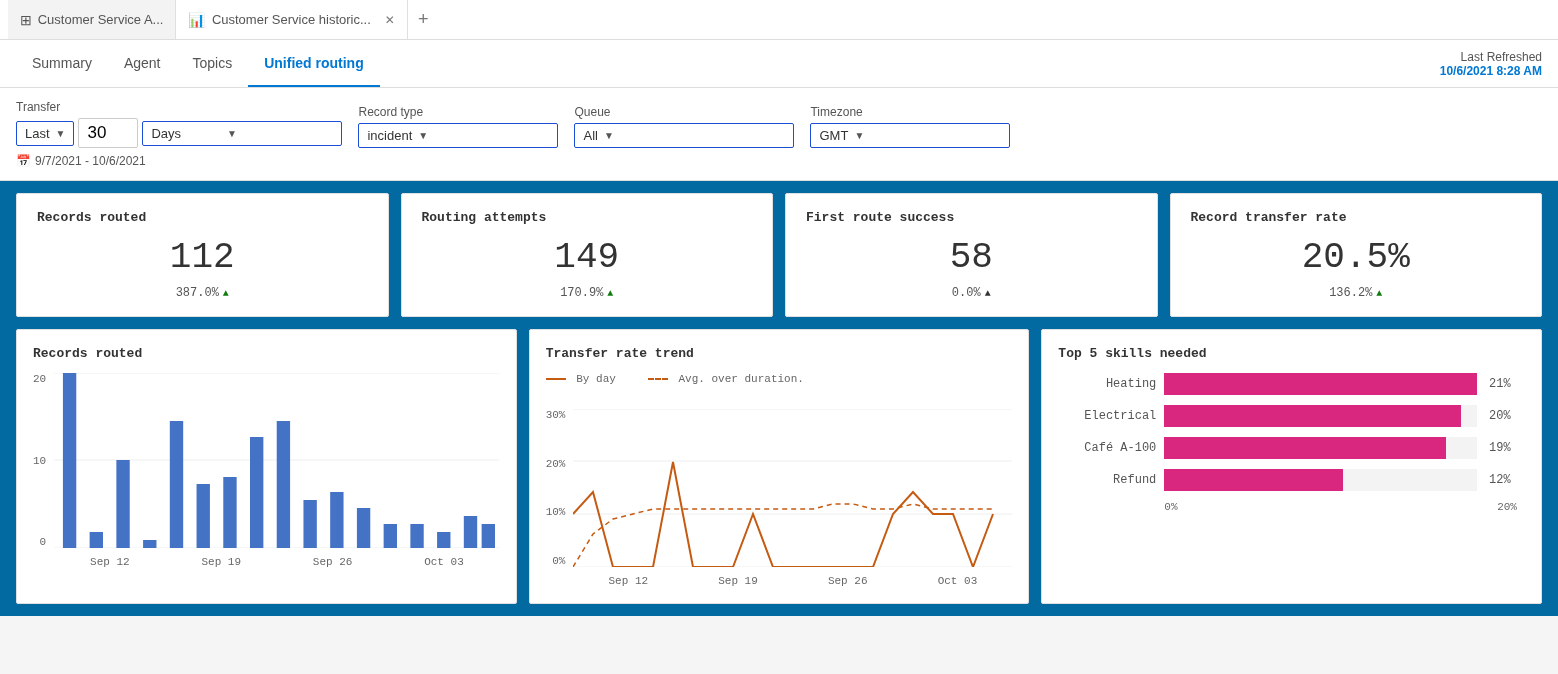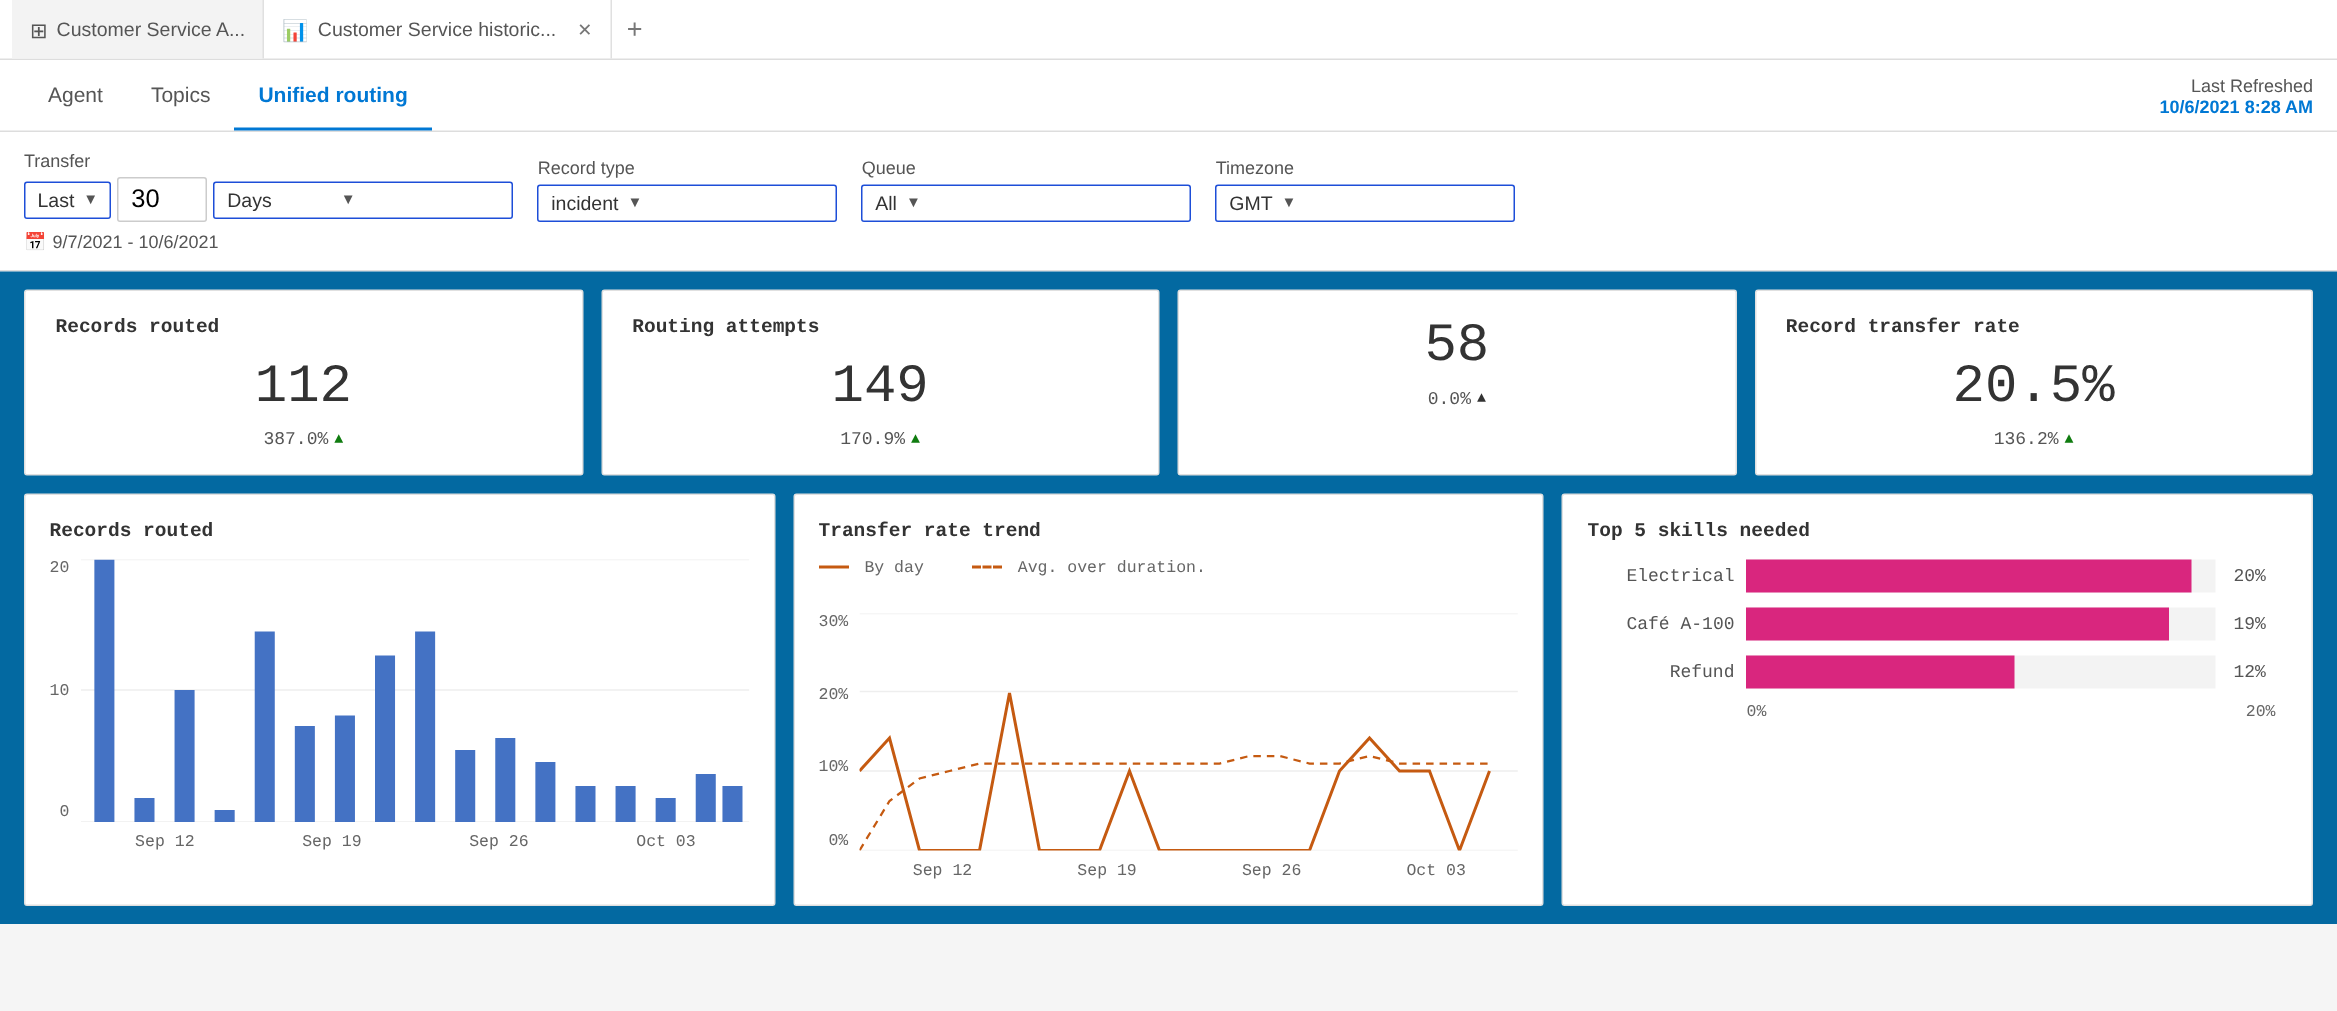--- a/index.html
+++ b/index.html
@@ -266,20 +266,23 @@
   <div class="tab-item">
     <span class="tab-icon">📊</span>
     <span>Customer Service historic...</span>
     <span class="tab-close">✕</span>
   </div>
   <div class="tab-add">+</div>
 </div>
 
 <div class="nav-tabs">
   <div class="nav-tab">
+    <span>Summary</span>
+  </div>
+  <div class="nav-tab">
     <span>Agent</span>
   </div>
   <div class="nav-tab">
     <span>Topics</span>
   </div>
   <div class="nav-tab active">
     <span>Unified routing</span>
   </div>
   <div class="last-refreshed">
     <div>Last Refreshed</div>
@@ -349,20 +352,21 @@
     </div>
     <div class="kpi-card">
       <div class="kpi-title">Routing attempts</div>
       <div class="kpi-value">149</div>
       <div class="kpi-footer">
         <span>170.9%</span>
         <span class="arrow-up-green">▲</span>
       </div>
     </div>
     <div class="kpi-card">
+      <div class="kpi-title">First route success</div>
       <div class="kpi-value">58</div>
       <div class="kpi-footer">
         <span>0.0%</span>
         <span class="arrow-up-black">▲</span>
       </div>
     </div>
     <div class="kpi-card">
       <div class="kpi-title">Record transfer rate</div>
       <div class="kpi-value">20.5%</div>
       <div class="kpi-footer">
@@ -465,20 +469,27 @@
             <span>Oct 03</span>
           </div>
         </div>
       </div>
     </div>
 
     <div class="chart-card">
       <div class="chart-title">Top 5 skills needed</div>
       <div class="hbar-chart">
 
+        <div class="hbar-row">
+          <span class="hbar-label">Heating</span>
+          <div class="hbar-track">
+            <div class="hbar-fill" style="width:100%;"></div>
+          </div>
+          <span class="hbar-pct">21%</span>
+        </div>
 
         <div class="hbar-row">
           <span class="hbar-label">Electrical</span>
           <div class="hbar-track">
             <div class="hbar-fill" style="width:95%;"></div>
           </div>
           <span class="hbar-pct">20%</span>
         </div>
 
         <div class="hbar-row">

